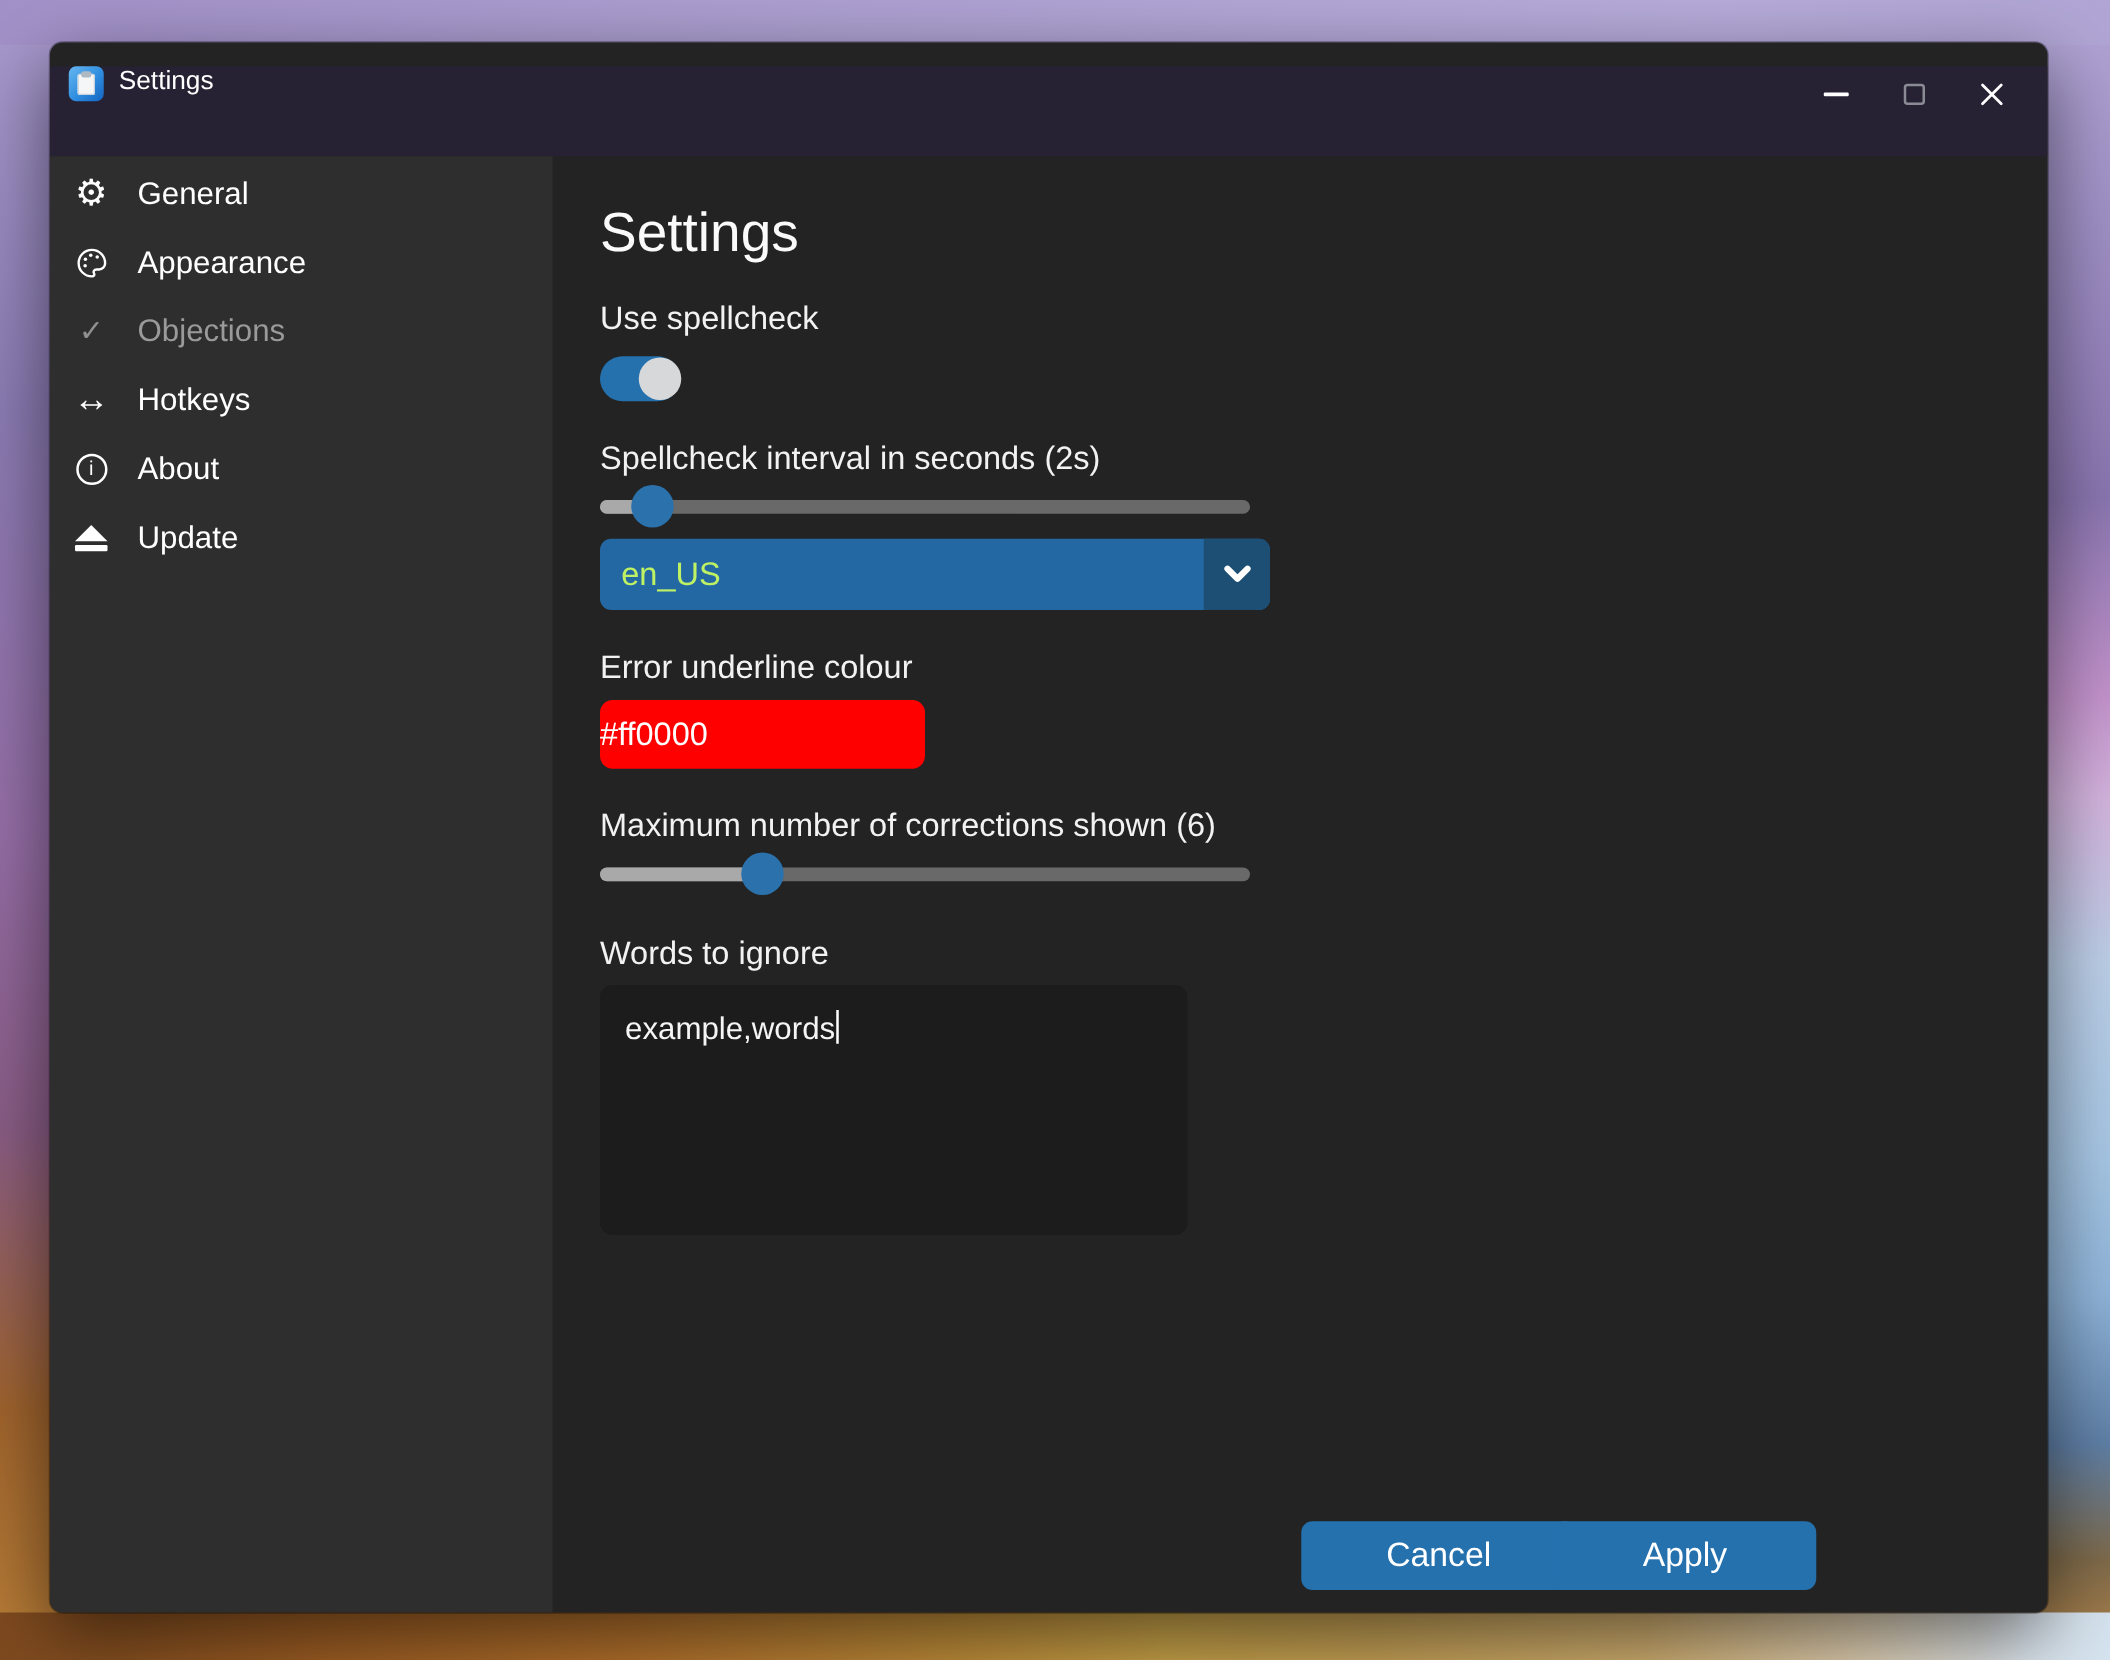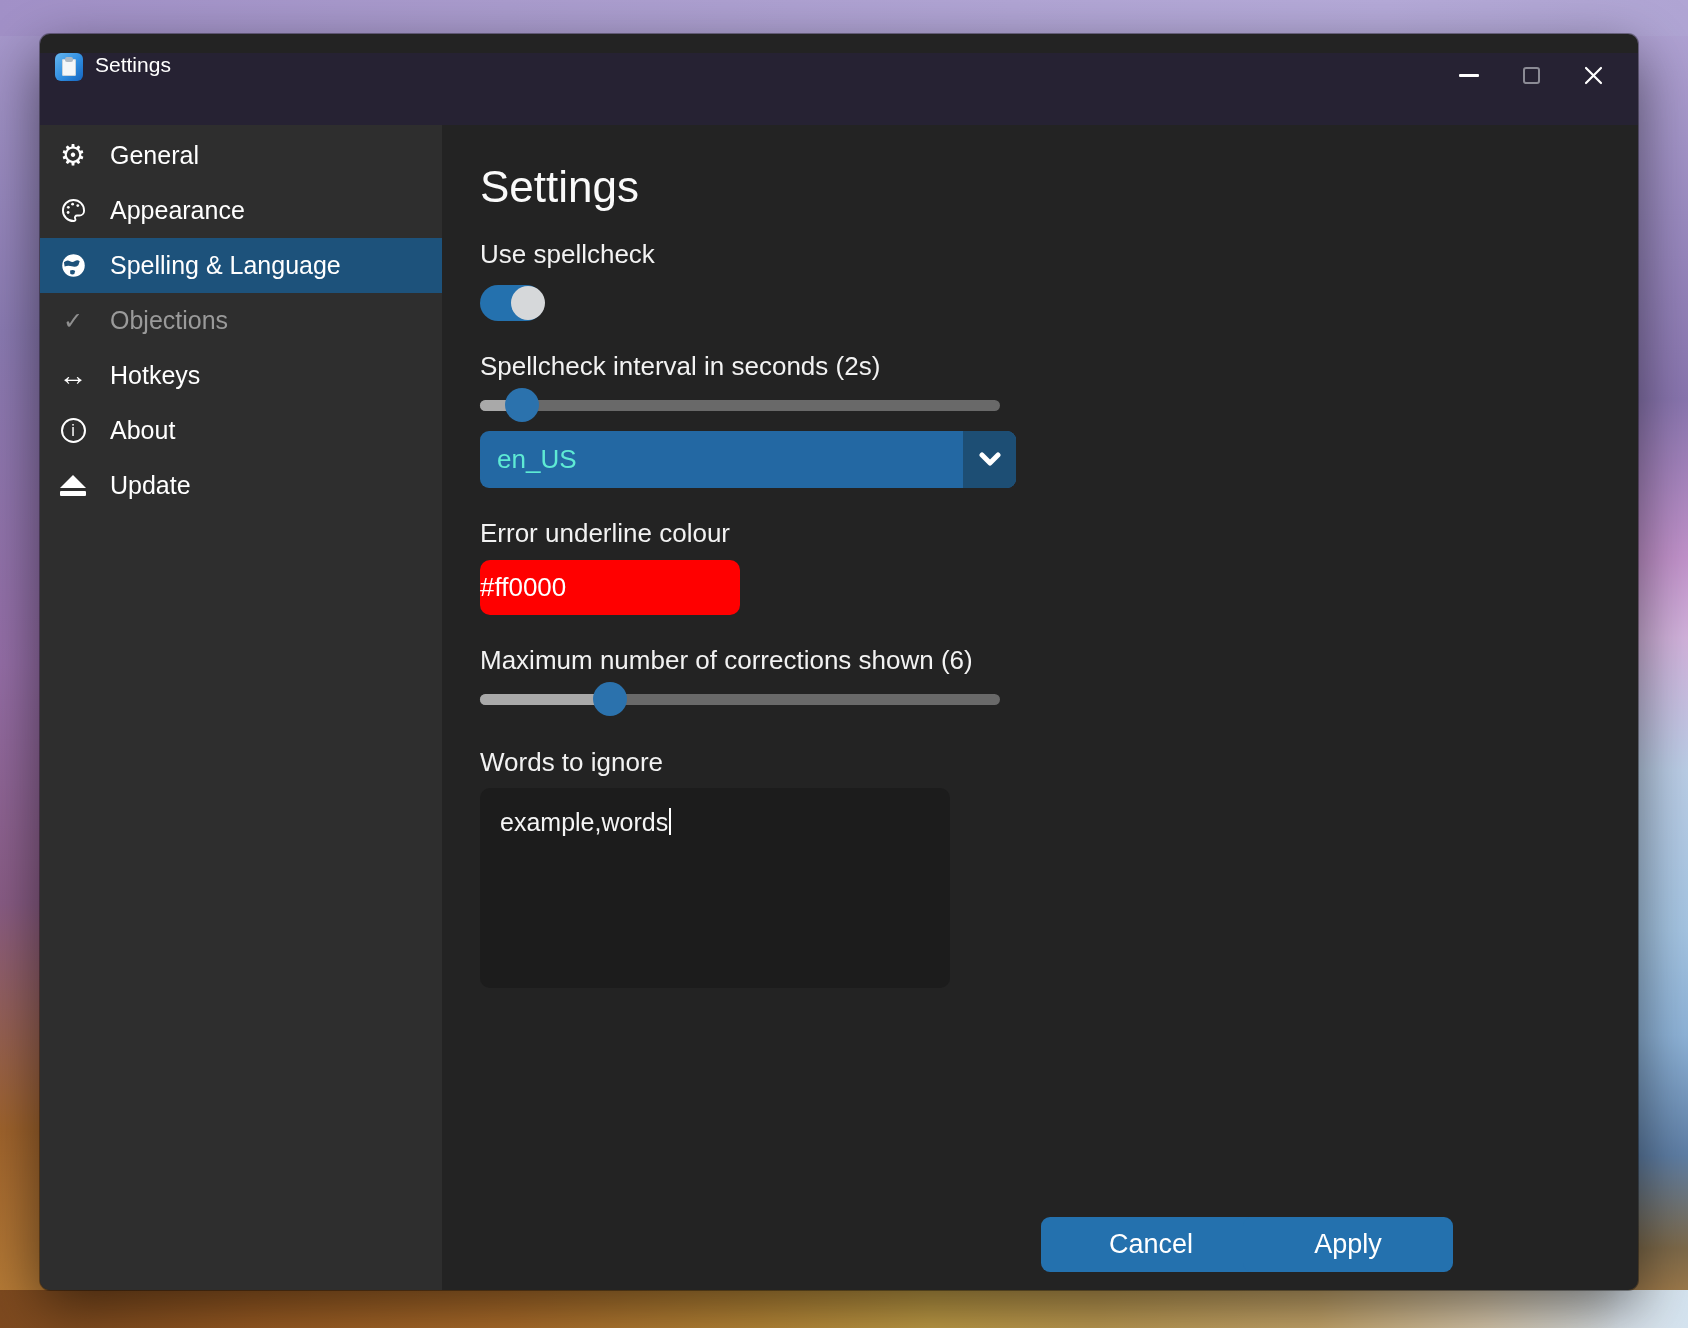--- a/index.html
+++ b/index.html
@@ -75,21 +75,21 @@
   .slider .track { position:absolute; left:0; right:0; top:13px; height:11px; border-radius:6px;
     background:#696969; }
   .slider .fill { position:absolute; left:0; top:13px; height:11px; border-radius:6px;
     background:#a9a9a9; }
   .slider .thumb { position:absolute; top:1px; width:34px; height:34px; border-radius:50%;
     background:#2b72ad; transform:translateX(-50%); }
 
   
   .dropdown { margin-top:8px; width:536px; height:57px; border-radius:9px; background:#2368a3;
     display:flex; align-items:center; position:relative; cursor:pointer; }
-  .dropdown .val { padding-left:17px; color:#5eead4; font-size:26px;text-align:center; }
+  .dropdown .val { padding-left:17px; color:#bef264; font-size:26px;text-align:center; }
   .dropdown .chev { position:absolute; right:0; top:0; width:53px; height:57px; background:#1d4e74;
     border-radius:0 9px 9px 0; display:flex; align-items:center; justify-content:center; }
 
   
   .colour-btn { margin-top:12px; width:260px; height:55px; border-radius:10px; background:#ff0000;
     color:#ffffff; font-size:26px; display:flex; align-items:center; justify-content:flex-start;
     cursor:pointer; }
 
   
   .words-box { margin-top:11px; width:470px; height:200px; border-radius:10px; background:#1c1c1c;
@@ -149,30 +149,20 @@
               <path d="M12 2.6 a9.4 9.4 0 1 0 0 18.8 c1.6 0 2.1-1.1 1.5-2.2 c-.7-1.3.2-2.7 1.7-2.7 h1.9 a4.3 4.3 0 0 0 4.3-4.3 A9.4 9.4 0 0 0 12 2.6 z" stroke="#ffffff" stroke-width="1.7"></path>
               <circle cx="7.4" cy="9.2" r="1.25" fill="#ffffff"></circle>
               <circle cx="11.2" cy="6.4" r="1.25" fill="#ffffff"></circle>
               <circle cx="15.8" cy="7.6" r="1.25" fill="#ffffff"></circle>
               <circle cx="7.2" cy="13.8" r="1.25" fill="#ffffff"></circle>
             </svg>
           </span>
           <span>Appearance</span>
         </div>
 
-        <div class="side-item selected">
-          <span class="ic">
-            <svg width="27" height="27" viewBox="0 0 24 24">
-              <circle cx="12" cy="12" r="10" fill="#ffffff"></circle>
-              <path d="M3.5 9 q3-2.4 5.4-.7 q2 1.4 4.4-.2 q2.3-1.5 4.2.2 l-1.2 3.4 q-2.6 2.2-5.8 1 q-3.2-1.2-6.4.2 z" fill="#1d527b"></path>
-              <path d="M9 16.5 q2.5-1 4.5.3 l-.8 2.8 q-2 .9-3.6-.2 z" fill="#1d527b"></path>
-            </svg>
-          </span>
-          <span>Spelling &amp; Language</span>
-        </div>
 
         <div class="side-item disabled">
           <span class="ic">✓</span>
           <span>Objections</span>
         </div>
 
         <div class="side-item">
           <span class="ic">↔</span>
           <span>Hotkeys</span>
         </div>

